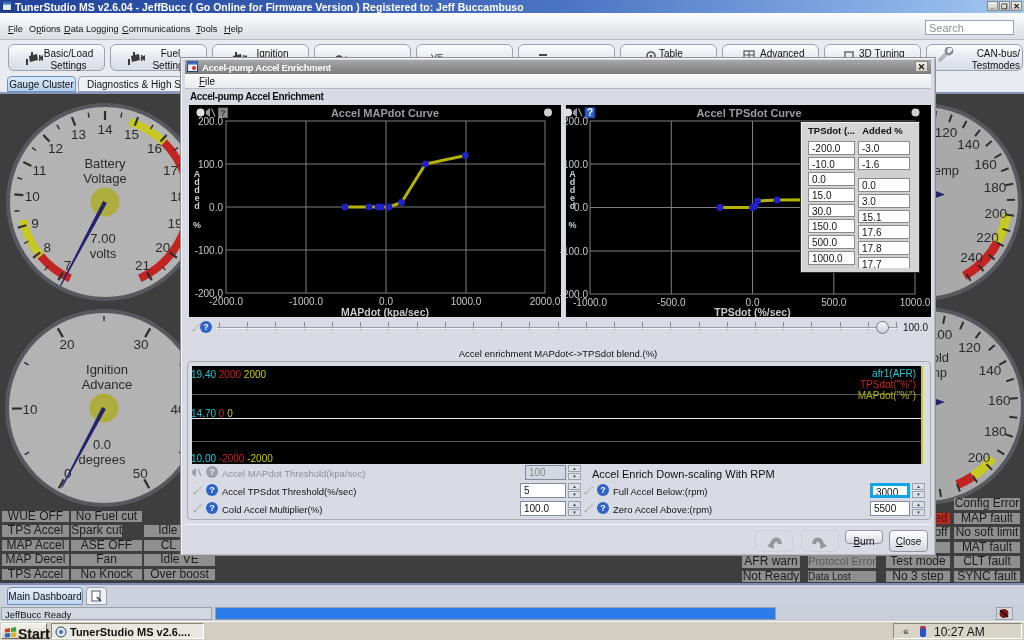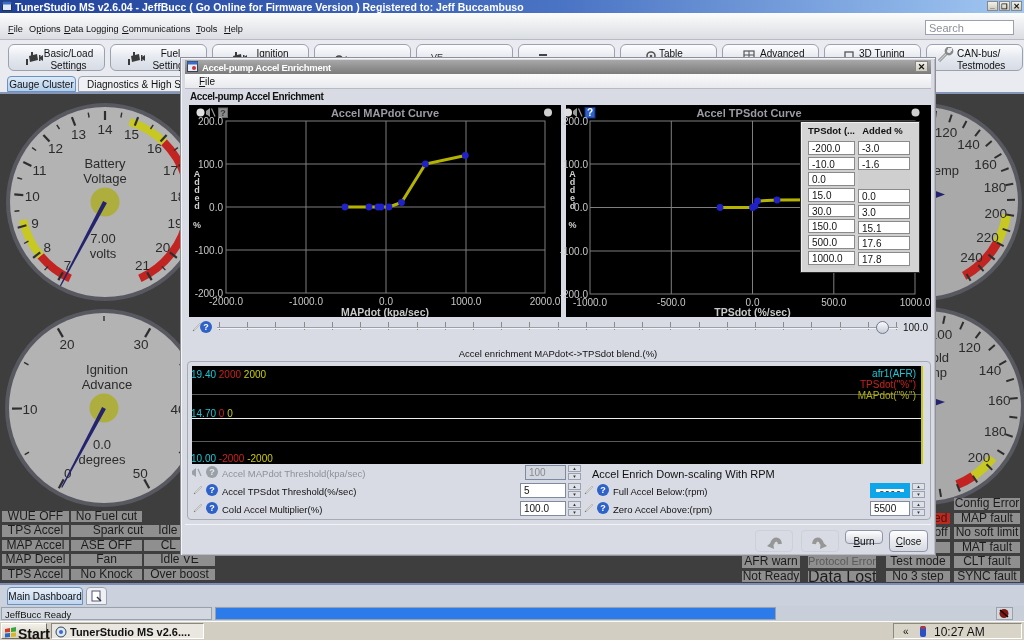--- a/index.html
+++ b/index.html
@@ -141,21 +141,21 @@
       <text x="999.2" y="404.7" font-size="13.5" fill="#2b2b2b" text-anchor="middle" font-weight="normal" font-family="Liberation Sans, sans-serif">160</text>
       <text x="995.3" y="435.6" font-size="13.5" fill="#2b2b2b" text-anchor="middle" font-weight="normal" font-family="Liberation Sans, sans-serif">180</text>
       <text x="978.9" y="462" font-size="13.5" fill="#2b2b2b" text-anchor="middle" font-weight="normal" font-family="Liberation Sans, sans-serif">200</text>
       <text x="949" y="362" font-size="13" fill="#2b2b2b" text-anchor="end" font-weight="normal" font-family="Liberation Sans, sans-serif">Manifold</text>
       <text x="947" y="377" font-size="13" fill="#2b2b2b" text-anchor="end" font-weight="normal" font-family="Liberation Sans, sans-serif">Temp</text>
       <polygon points="933,398 945,402 933,406.5" fill="#232370"></polygon>
     </svg>
   <div style="position:absolute;left:2px;top:510.5px;width:67px;height:11.5px;background:#8f8f8f;color:#1c1c1c;font-size:12px;line-height:11.5px;text-align:center;white-space:nowrap;overflow:hidden;z-index:2;">WUE OFF</div>
     <div style="position:absolute;left:71px;top:510.5px;width:71px;height:11.5px;background:#8f8f8f;color:#1c1c1c;font-size:12px;line-height:11.5px;text-align:center;white-space:nowrap;overflow:hidden;z-index:2;">No Fuel cut</div>
     <div style="position:absolute;left:2px;top:525px;width:67px;height:11.5px;background:#8f8f8f;color:#1c1c1c;font-size:12px;line-height:11.5px;text-align:center;white-space:nowrap;overflow:hidden;z-index:2;">TPS Accel</div>
-    <div style="position:absolute;left:71px;top:525px;width:94px;height:11.5px;background:#8f8f8f;color:#1c1c1c;font-size:12px;line-height:11.5px;text-align:center;white-space:nowrap;overflow:hidden;z-index:2;">Spark cut</div>
+    <div style="position:absolute;left:71px;top:525px;width:51px;height:11.5px;background:#8f8f8f;color:#1c1c1c;font-size:12px;line-height:11.5px;text-align:right;white-space:nowrap;overflow:hidden;z-index:2;">Spark cut</div>
     <div style="position:absolute;left:144px;top:525px;width:71px;height:11.5px;background:#8f8f8f;color:#1c1c1c;font-size:12px;line-height:11.5px;text-align:center;white-space:nowrap;overflow:hidden;z-index:2;">Idle Adv</div>
     <div style="position:absolute;left:2px;top:539.5px;width:67px;height:11.5px;background:#8f8f8f;color:#1c1c1c;font-size:12px;line-height:11.5px;text-align:center;white-space:nowrap;overflow:hidden;z-index:2;">MAP Accel</div>
     <div style="position:absolute;left:71px;top:539.5px;width:71px;height:11.5px;background:#8f8f8f;color:#1c1c1c;font-size:12px;line-height:11.5px;text-align:center;white-space:nowrap;overflow:hidden;z-index:2;">ASE OFF</div>
     <div style="position:absolute;left:144px;top:539.5px;width:71px;height:11.5px;background:#8f8f8f;color:#1c1c1c;font-size:12px;line-height:11.5px;text-align:center;white-space:nowrap;overflow:hidden;z-index:2;">CL Idle</div>
     <div style="position:absolute;left:2px;top:554px;width:67px;height:11.5px;background:#8f8f8f;color:#1c1c1c;font-size:12px;line-height:11.5px;text-align:center;white-space:nowrap;overflow:hidden;z-index:2;">MAP Decel</div>
     <div style="position:absolute;left:71px;top:554px;width:71px;height:11.5px;background:#8f8f8f;color:#1c1c1c;font-size:12px;line-height:11.5px;text-align:center;white-space:nowrap;overflow:hidden;z-index:2;">Fan</div>
     <div style="position:absolute;left:144px;top:554px;width:71px;height:11.5px;background:#8f8f8f;color:#1c1c1c;font-size:12px;line-height:11.5px;text-align:center;white-space:nowrap;overflow:hidden;z-index:2;">Idle VE</div>
     <div style="position:absolute;left:2px;top:568.5px;width:67px;height:11.5px;background:#8f8f8f;color:#1c1c1c;font-size:12px;line-height:11.5px;text-align:center;white-space:nowrap;overflow:hidden;z-index:2;">TPS Accel</div>
     <div style="position:absolute;left:71px;top:568.5px;width:71px;height:11.5px;background:#8f8f8f;color:#1c1c1c;font-size:12px;line-height:11.5px;text-align:center;white-space:nowrap;overflow:hidden;z-index:2;">No Knock</div>
     <div style="position:absolute;left:144px;top:568.5px;width:71px;height:11.5px;background:#8f8f8f;color:#1c1c1c;font-size:12px;line-height:11.5px;text-align:center;white-space:nowrap;overflow:hidden;z-index:2;">Over boost</div>
@@ -166,21 +166,21 @@
     <div style="position:absolute;left:954px;top:556px;width:66px;height:11.5px;background:#8f8f8f;color:#1c1c1c;font-size:12px;line-height:11.5px;text-align:center;white-space:nowrap;overflow:hidden;z-index:2;">CLT fault</div>
     <div style="position:absolute;left:954px;top:570.5px;width:66px;height:11.5px;background:#8f8f8f;color:#1c1c1c;font-size:12px;line-height:11.5px;text-align:center;white-space:nowrap;overflow:hidden;z-index:2;">SYNC fault</div>
     <div style="position:absolute;left:886px;top:512.5px;width:64px;height:11.5px;background:#b92a20;color:#4f100c;font-size:12px;line-height:11.5px;text-align:center;white-space:nowrap;overflow:hidden;z-index:2;">Overspeed</div>
     <div style="position:absolute;left:886px;top:527px;width:64px;height:11.5px;background:#8f8f8f;color:#1c1c1c;font-size:12px;line-height:11.5px;text-align:center;white-space:nowrap;overflow:hidden;z-index:2;">Fuel cut off</div>
     <div style="position:absolute;left:886px;top:541.5px;width:64px;height:11.5px;background:#8f8f8f;color:#1c1c1c;font-size:12px;line-height:11.5px;text-align:center;white-space:nowrap;overflow:hidden;z-index:2;"></div>
     <div style="position:absolute;left:886px;top:556px;width:64px;height:11.5px;background:#8f8f8f;color:#1c1c1c;font-size:12px;line-height:11.5px;text-align:center;white-space:nowrap;overflow:hidden;z-index:2;">Test mode</div>
     <div style="position:absolute;left:886px;top:570.5px;width:64px;height:11.5px;background:#8f8f8f;color:#1c1c1c;font-size:12px;line-height:11.5px;text-align:center;white-space:nowrap;overflow:hidden;z-index:2;">No 3 step</div>
     <div style="position:absolute;left:742px;top:556px;width:58px;height:11.5px;background:#8f8f8f;color:#1c1c1c;font-size:12px;line-height:11.5px;text-align:center;white-space:nowrap;overflow:hidden;z-index:2;">AFR warn</div>
     <div style="position:absolute;left:808px;top:556px;width:68px;height:11.5px;background:#8f8f8f;color:#5a5a5a;font-size:12px;line-height:11.5px;text-align:center;white-space:nowrap;overflow:hidden;z-index:2;"><span style="font-size:11px">Protocol Error</span></div>
     <div style="position:absolute;left:742px;top:570.5px;width:58px;height:11.5px;background:#8f8f8f;color:#1c1c1c;font-size:12px;line-height:11.5px;text-align:center;white-space:nowrap;overflow:hidden;z-index:2;">Not Ready</div>
-    <div style="position:absolute;left:808px;top:570.5px;width:68px;height:11.5px;background:#8f8f8f;color:#1c1c1c;font-size:16px;line-height:11.5px;text-align:center;white-space:nowrap;overflow:hidden;z-index:2;">Data Lost</div>
+    <div style="position:absolute;left:808px;top:570.5px;width:68px;height:11.5px;background:#8f8f8f;color:#1c1c1c;font-size:10px;line-height:11.5px;white-space:nowrap;overflow:hidden;z-index:2;">Data Lost</div>
 
   <div style="position:absolute;left:0;top:0;width:1024px;height:13px;background:linear-gradient(90deg,#20419a,#4a74c4 55%,#a2c8f2);z-index:5">
     <svg width="10" height="10" style="position:absolute;left:2px;top:1px">
         <rect x="0.5" y="0.5" width="9" height="9" fill="#dce8f8" stroke="#234"></rect>
         <rect x="0.5" y="0.5" width="9" height="3" fill="#3a6cc8"></rect>
       </svg>
     <div style="position:absolute;left:15px;top:1px;font-size:10.5px;font-weight:bold;color:#fff;white-space:nowrap">TunerStudio MS v2.6.04 - JeffBucc ( Go Online for Firmware Version ) Registered to: Jeff Buccambuso</div>
     <div style="position:absolute;left:987px;top:1px;width:11px;height:10px;background:linear-gradient(#f2f0e8,#ccc8ba);border:1px solid #888;font-size:8px;line-height:7px;text-align:center;font-weight:bold;color:#111">_</div>
       <div style="position:absolute;left:999px;top:1px;width:11px;height:10px;background:linear-gradient(#f2f0e8,#ccc8ba);border:1px solid #888;font-size:7px;line-height:9px;text-align:center;font-weight:bold;color:#111">❐</div>
       <div style="position:absolute;left:1011px;top:1px;width:11px;height:10px;background:linear-gradient(#f2f0e8,#ccc8ba);border:1px solid #888;font-size:8px;line-height:9px;text-align:center;font-weight:bold;color:#111">✕</div>
@@ -271,21 +271,21 @@
       </svg>
       <div style="position:absolute;left:34px;top:3px;font-size:10px;color:#111">3D Tuning</div>
     </div>
     <div style="position:absolute;left:926px;top:44px;width:97px;height:27px;background:linear-gradient(#fdfdfe,#e3e7ee 55%,#d7dce5);border:1px solid #9aa2b0;border-radius:6px;z-index:5">
       <svg width="22" height="18" style="position:absolute;left:8px;top:2px">
         <path d="M4,14 L12,6" stroke="#888" stroke-width="3"></path>
         <path d="M4,14 L12,6" stroke="#ccc" stroke-width="1.2"></path>
         <circle cx="14" cy="4" r="3.2" fill="none" stroke="#888" stroke-width="2.4"></circle>
         <rect x="13" y="1" width="4" height="3" fill="#e9ebf0"></rect>
       </svg>
-      <div style="position:absolute;left:30px;right:2px;top:3px;text-align:left;font-size:10px;color:#111;line-height:12px">CAN-bus/<br>Testmodes</div>
+      <div style="position:absolute;left:30px;right:2px;top:3px;text-align:right;font-size:10px;color:#111;line-height:12px">CAN-bus/<br>Testmodes</div>
     </div>
 
   <div style="position:absolute;left:0;top:72px;width:1024px;height:20px;background:#e9ebf0;z-index:4"></div>
   <div style="position:absolute;left:0;top:92px;width:1024px;height:2px;background:#8596b8;z-index:4"></div>
   <div style="position:absolute;left:7px;top:76px;width:69px;height:16px;background:linear-gradient(#dce9f8,#b5d0ec);border:1px solid #6a92c0;border-radius:4px 4px 0 0;font-size:10px;color:#111;text-align:center;line-height:16px;white-space:nowrap;z-index:5">Gauge Cluster</div>
   <div style="position:absolute;left:78px;top:76px;width:152px;height:16px;background:#eff0f3;border:1px solid #9aa2b0;border-radius:4px 4px 0 0;font-size:10px;color:#111;text-align:left;padding-left:8px;line-height:16px;white-space:nowrap;overflow:hidden;z-index:4">Diagnostics &amp; High Speed Loggers</div>
 
   <div style="position:absolute;left:0;top:583px;width:1024px;height:2px;background:#7d8db5;z-index:5"></div>
   <div style="position:absolute;left:0;top:585px;width:1024px;height:21px;background:#ccd2dd;z-index:5">
     <div style="position:absolute;left:7px;top:2px;width:76px;height:18px;background:linear-gradient(#e6eef8,#bfd5ee);border:1px solid #6a92c0;border-radius:4px 4px 0 0;font-size:10px;color:#111;text-align:center;line-height:17px;white-space:nowrap">Main Dashboard</div>
@@ -441,21 +441,21 @@
           <div style="height:13.7px;line-height:13.5px;background:#fff;border:1px solid #8a8a8a;margin-bottom:2px;padding-left:3px;font-size:10px;color:#111;overflow:hidden">-10.0</div>
           <div style="height:13.7px;line-height:13.5px;background:#fff;border:1px solid #8a8a8a;margin-bottom:2px;padding-left:3px;font-size:10px;color:#111;overflow:hidden">0.0</div>
           <div style="height:13.7px;line-height:13.5px;background:#fff;border:1px solid #8a8a8a;margin-bottom:2px;padding-left:3px;font-size:10px;color:#111;overflow:hidden">15.0</div>
           <div style="height:13.7px;line-height:13.5px;background:#fff;border:1px solid #8a8a8a;margin-bottom:2px;padding-left:3px;font-size:10px;color:#111;overflow:hidden">30.0</div>
           <div style="height:13.7px;line-height:13.5px;background:#fff;border:1px solid #8a8a8a;margin-bottom:2px;padding-left:3px;font-size:10px;color:#111;overflow:hidden">150.0</div>
           <div style="height:13.7px;line-height:13.5px;background:#fff;border:1px solid #8a8a8a;margin-bottom:2px;padding-left:3px;font-size:10px;color:#111;overflow:hidden">500.0</div>
           <div style="height:13.7px;line-height:13.5px;background:#fff;border:1px solid #8a8a8a;margin-bottom:2px;padding-left:3px;font-size:10px;color:#111;overflow:hidden">1000.0</div>
         </div>
         <div style="position:absolute;left:57px;top:19px;width:52px;height:127px;background:#cfcfcf;overflow:hidden">
           <div style="height:13.7px;line-height:13.5px;background:#fff;border:1px solid #8a8a8a;margin-bottom:2px;padding-left:3px;font-size:10px;color:#111;overflow:hidden">-3.0</div>
-          <div style="height:13.7px;line-height:13.5px;background:#fff;border:1px solid #8a8a8a;margin-bottom:19px;padding-left:3px;font-size:10px;color:#111;overflow:hidden">-1.6</div>
+          <div style="height:13.7px;line-height:13.5px;background:#fff;border:1px solid #8a8a8a;margin-bottom:8px;padding-left:3px;font-size:10px;color:#111;overflow:hidden">-1.6</div>
           <div style="height:13.7px;line-height:13.5px;background:#fff;border:1px solid #8a8a8a;margin-bottom:2px;padding-left:3px;font-size:10px;color:#111;overflow:hidden">0.0</div>
           <div style="height:13.7px;line-height:13.5px;background:#fff;border:1px solid #8a8a8a;margin-bottom:2px;padding-left:3px;font-size:10px;color:#111;overflow:hidden">3.0</div>
           <div style="height:13.7px;line-height:13.5px;background:#fff;border:1px solid #8a8a8a;margin-bottom:2px;padding-left:3px;font-size:10px;color:#111;overflow:hidden">15.1</div>
           <div style="height:13.7px;line-height:13.5px;background:#fff;border:1px solid #8a8a8a;margin-bottom:2px;padding-left:3px;font-size:10px;color:#111;overflow:hidden">17.6</div>
           <div style="height:13.7px;line-height:13.5px;background:#fff;border:1px solid #8a8a8a;margin-bottom:2px;padding-left:3px;font-size:10px;color:#111;overflow:hidden">17.8</div>
           <div style="height:13.7px;line-height:13.5px;background:#fff;border:1px solid #8a8a8a;margin-bottom:2px;padding-left:3px;font-size:10px;color:#111;overflow:hidden">17.7</div>
         </div>
       </div>
 
   <svg width="12" height="12" style="position:absolute;left:10px;top:263px">
@@ -530,21 +530,21 @@
     <div style="position:absolute;left:380px;top:121px;width:13px;height:15px">
           <div style="position:absolute;top:0;width:13px;height:7px;background:#dde0e7;border:1px solid #9aa2b2;font-size:4.5px;line-height:6px;text-align:center;color:#333">▲</div>
           <div style="position:absolute;top:8px;width:13px;height:7px;background:#dde0e7;border:1px solid #9aa2b2;font-size:4.5px;line-height:6px;text-align:center;color:#333">▼</div>
         </div>
     <svg width="12" height="12" style="position:absolute;left:395px;top:122px">
           <path d="M2,10 L4,9 L10,3 L9,2 L3,8 Z" fill="#d9d9cd" stroke="#aaa" stroke-width="0.6"></path>
           <path d="M2,10 L3.2,9.6 L2.4,8.8 Z" fill="#555"></path>
         </svg>
     <div style="position:absolute;left:409px;top:122px;width:12px;height:12px;border-radius:6px;background:#2f62c8;color:#fff;font-size:9px;font-weight:bold;text-align:center;line-height:12px;z-index:1">?</div>
     <div style="position:absolute;left:425px;top:124px;font-size:9.5px;color:#111">Full Accel Below:(rpm)</div>
-    <div style="position:absolute;left:682px;top:121px;width:40px;height:15px;background:#fff;border:6px solid #0ea5e9;font-size:10px;line-height:14px;color:#111;padding-left:3px;overflow:hidden">3000</div>
+    <div style="position:absolute;left:682px;top:121px;width:40px;height:15px;background:#fff;border:3px solid #0ea5e9;font-size:10px;line-height:14px;color:#111;padding-left:3px;overflow:hidden">3000</div>
     <div style="position:absolute;left:724px;top:121px;width:13px;height:15px">
           <div style="position:absolute;top:0;width:13px;height:7px;background:#dde0e7;border:1px solid #9aa2b2;font-size:4.5px;line-height:6px;text-align:center;color:#333">▲</div>
           <div style="position:absolute;top:8px;width:13px;height:7px;background:#dde0e7;border:1px solid #9aa2b2;font-size:4.5px;line-height:6px;text-align:center;color:#333">▼</div>
         </div>
 
     <svg width="12" height="12" style="position:absolute;left:4px;top:140px">
           <path d="M2,10 L4,9 L10,3 L9,2 L3,8 Z" fill="#d9d9cd" stroke="#aaa" stroke-width="0.6"></path>
           <path d="M2,10 L3.2,9.6 L2.4,8.8 Z" fill="#555"></path>
         </svg>
     <div style="position:absolute;left:18px;top:140px;width:12px;height:12px;border-radius:6px;background:#2f62c8;color:#fff;font-size:9px;font-weight:bold;text-align:center;line-height:12px;z-index:1">?</div>

